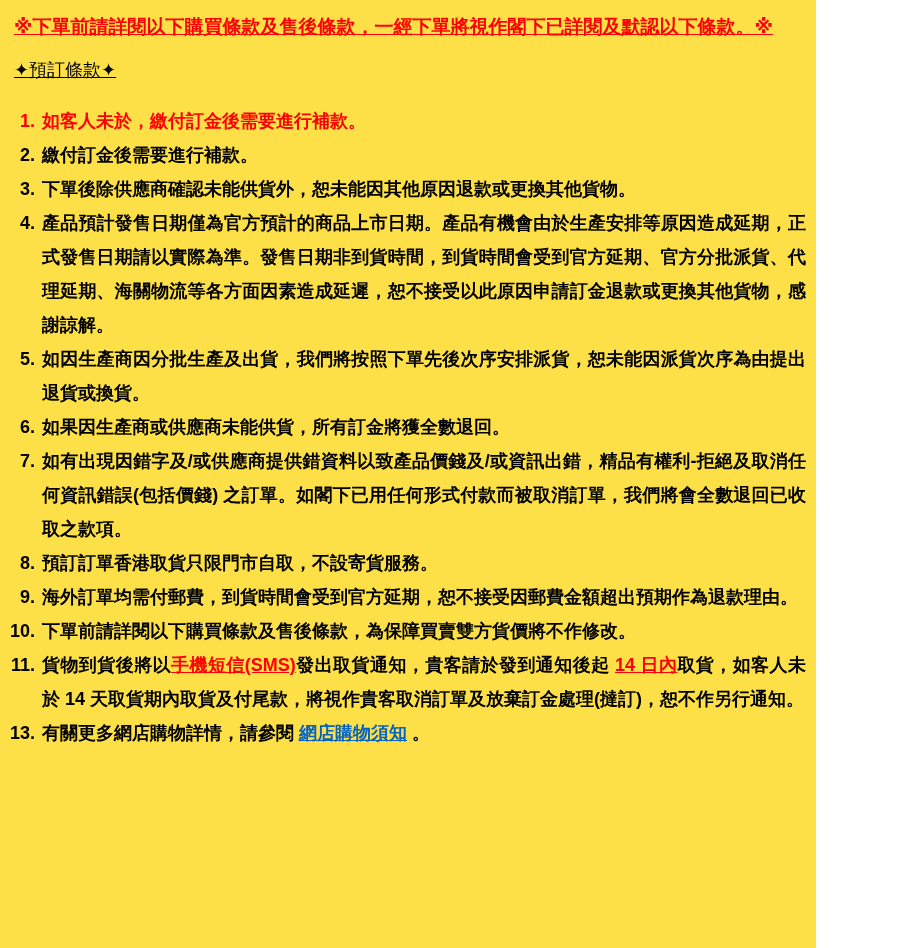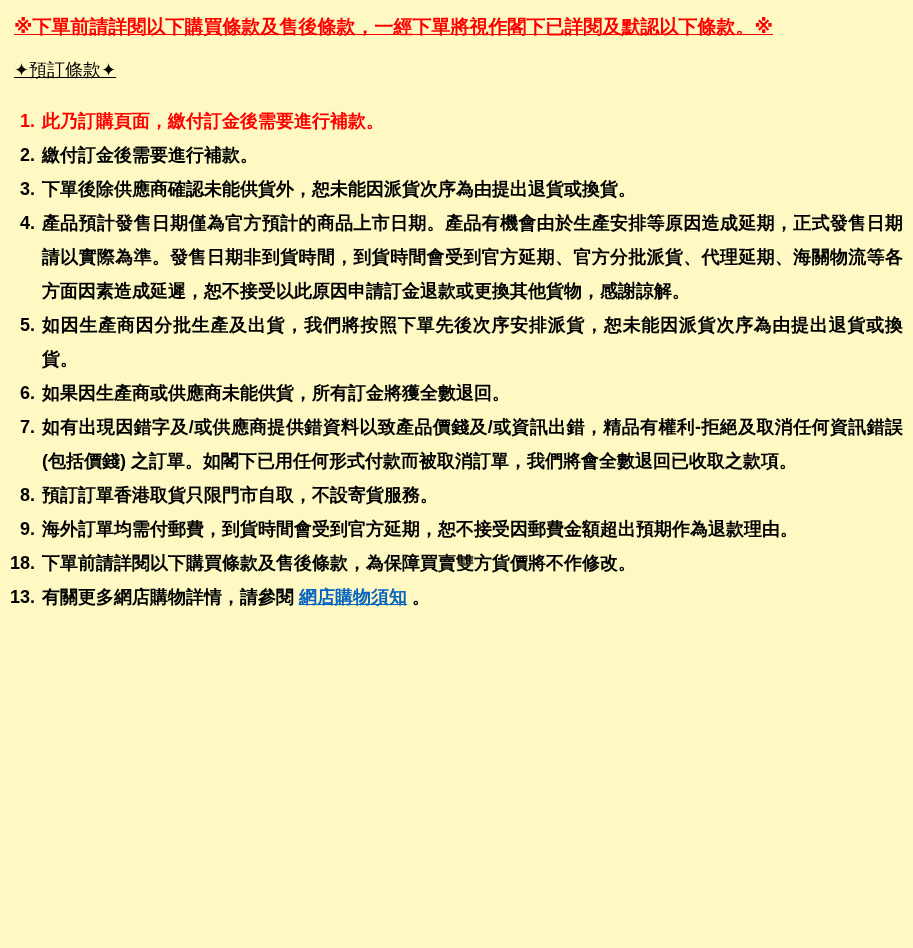--- a/index.html
+++ b/index.html
@@ -3,23 +3,23 @@
 <meta charset="utf-8">
 <style>
   * { box-sizing: border-box; }
   html, body {
     margin: 0;
     padding: 0;
     background: #ffffff;
     font-family: "Liberation Sans", "DejaVu Sans", sans-serif;
   }
   .page {
-    width: 913px;
+    width: 816px;
     min-height: 948px;
-    background: #fef9c3;
+    background: #fde047;
     padding: 10px 8px 10px 8px;
   }
   .page-title {
     color: #ff0000;
     font-weight: bold;
     font-size: 19px;
     line-height: 26px;
     text-decoration: underline;
     margin: 4px 0 18px 6px;
   }
@@ -57,29 +57,29 @@
 </style>
 </head>
 <body>
 
 <div class="page">
   <div class="page-title">※下單前請詳閱以下購買條款及售後條款，一經下單將視作閣下已詳閱及默認以下條款。※</div>
   <div class="section-header">✦預訂條款✦</div>
   <div class="terms-list" id="terms-list">
       <div class="term red">
         <div class="term-num">1.</div>
-        <div class="term-text"><span>此乃訂購頁面，繳付訂金後需要進行補款。</span></div>
+        <div class="term-text"><span>如客人未於，繳付訂金後需要進行補款。</span></div>
       </div>
       <div class="term">
         <div class="term-num">2.</div>
         <div class="term-text"><span>繳付訂金後需要進行補款。</span></div>
       </div>
       <div class="term">
         <div class="term-num">3.</div>
-        <div class="term-text"><span>下單後除供應商確認未能供貨外，恕未能因派貨次序為由提出退貨或換貨。</span></div>
+        <div class="term-text"><span>下單後除供應商確認未能供貨外，恕未能因其他原因退款或更換其他貨物。</span></div>
       </div>
       <div class="term">
         <div class="term-num">4.</div>
         <div class="term-text"><span>產品預計發售日期僅為官方預計的商品上市日期。產品有機會由於生產安排等原因造成延期，正式發售日期請以實際為準。發售日期非到貨時間，到貨時間會受到官方延期、官方分批派貨、代理延期、海關物流等各方面因素造成延遲，恕不接受以此原因申請訂金退款或更換其他貨物，感謝諒解。</span></div>
       </div>
       <div class="term">
         <div class="term-num">5.</div>
         <div class="term-text"><span>如因生產商因分批生產及出貨，我們將按照下單先後次序安排派貨，恕未能因派貨次序為由提出退貨或換貨。</span></div>
       </div>
       <div class="term">
@@ -92,21 +92,25 @@
       </div>
       <div class="term">
         <div class="term-num">8.</div>
         <div class="term-text"><span>預訂訂單香港取貨只限門市自取，不設寄貨服務。</span></div>
       </div>
       <div class="term">
         <div class="term-num">9.</div>
         <div class="term-text"><span>海外訂單均需付郵費，到貨時間會受到官方延期，恕不接受因郵費金額超出預期作為退款理由。</span></div>
       </div>
       <div class="term">
-        <div class="term-num">18.</div>
+        <div class="term-num">10.</div>
         <div class="term-text"><span>下單前請詳閱以下購買條款及售後條款，為保障買賣雙方貨價將不作修改。</span></div>
+      </div>
+      <div class="term">
+        <div class="term-num">11.</div>
+        <div class="term-text"><span>貨物到貨後將以</span><span class="seg-red-u">手機短信(SMS)</span><span>發出取貨通知，貴客請於發到通知後起 </span><span class="seg-red-u">14 日內</span><span>取貨，如客人未於 14 天取貨期內取貨及付尾款，將視作貴客取消訂單及放棄訂金處理(撻訂)，恕不作另行通知。</span></div>
       </div>
       <div class="term">
         <div class="term-num">13.</div>
         <div class="term-text"><span>有關更多網店購物詳情，請參閱 </span><span class="seg-link">網店購物須知</span><span> 。</span></div>
       </div>
     </div>
 </div>
 
 </body></html>

